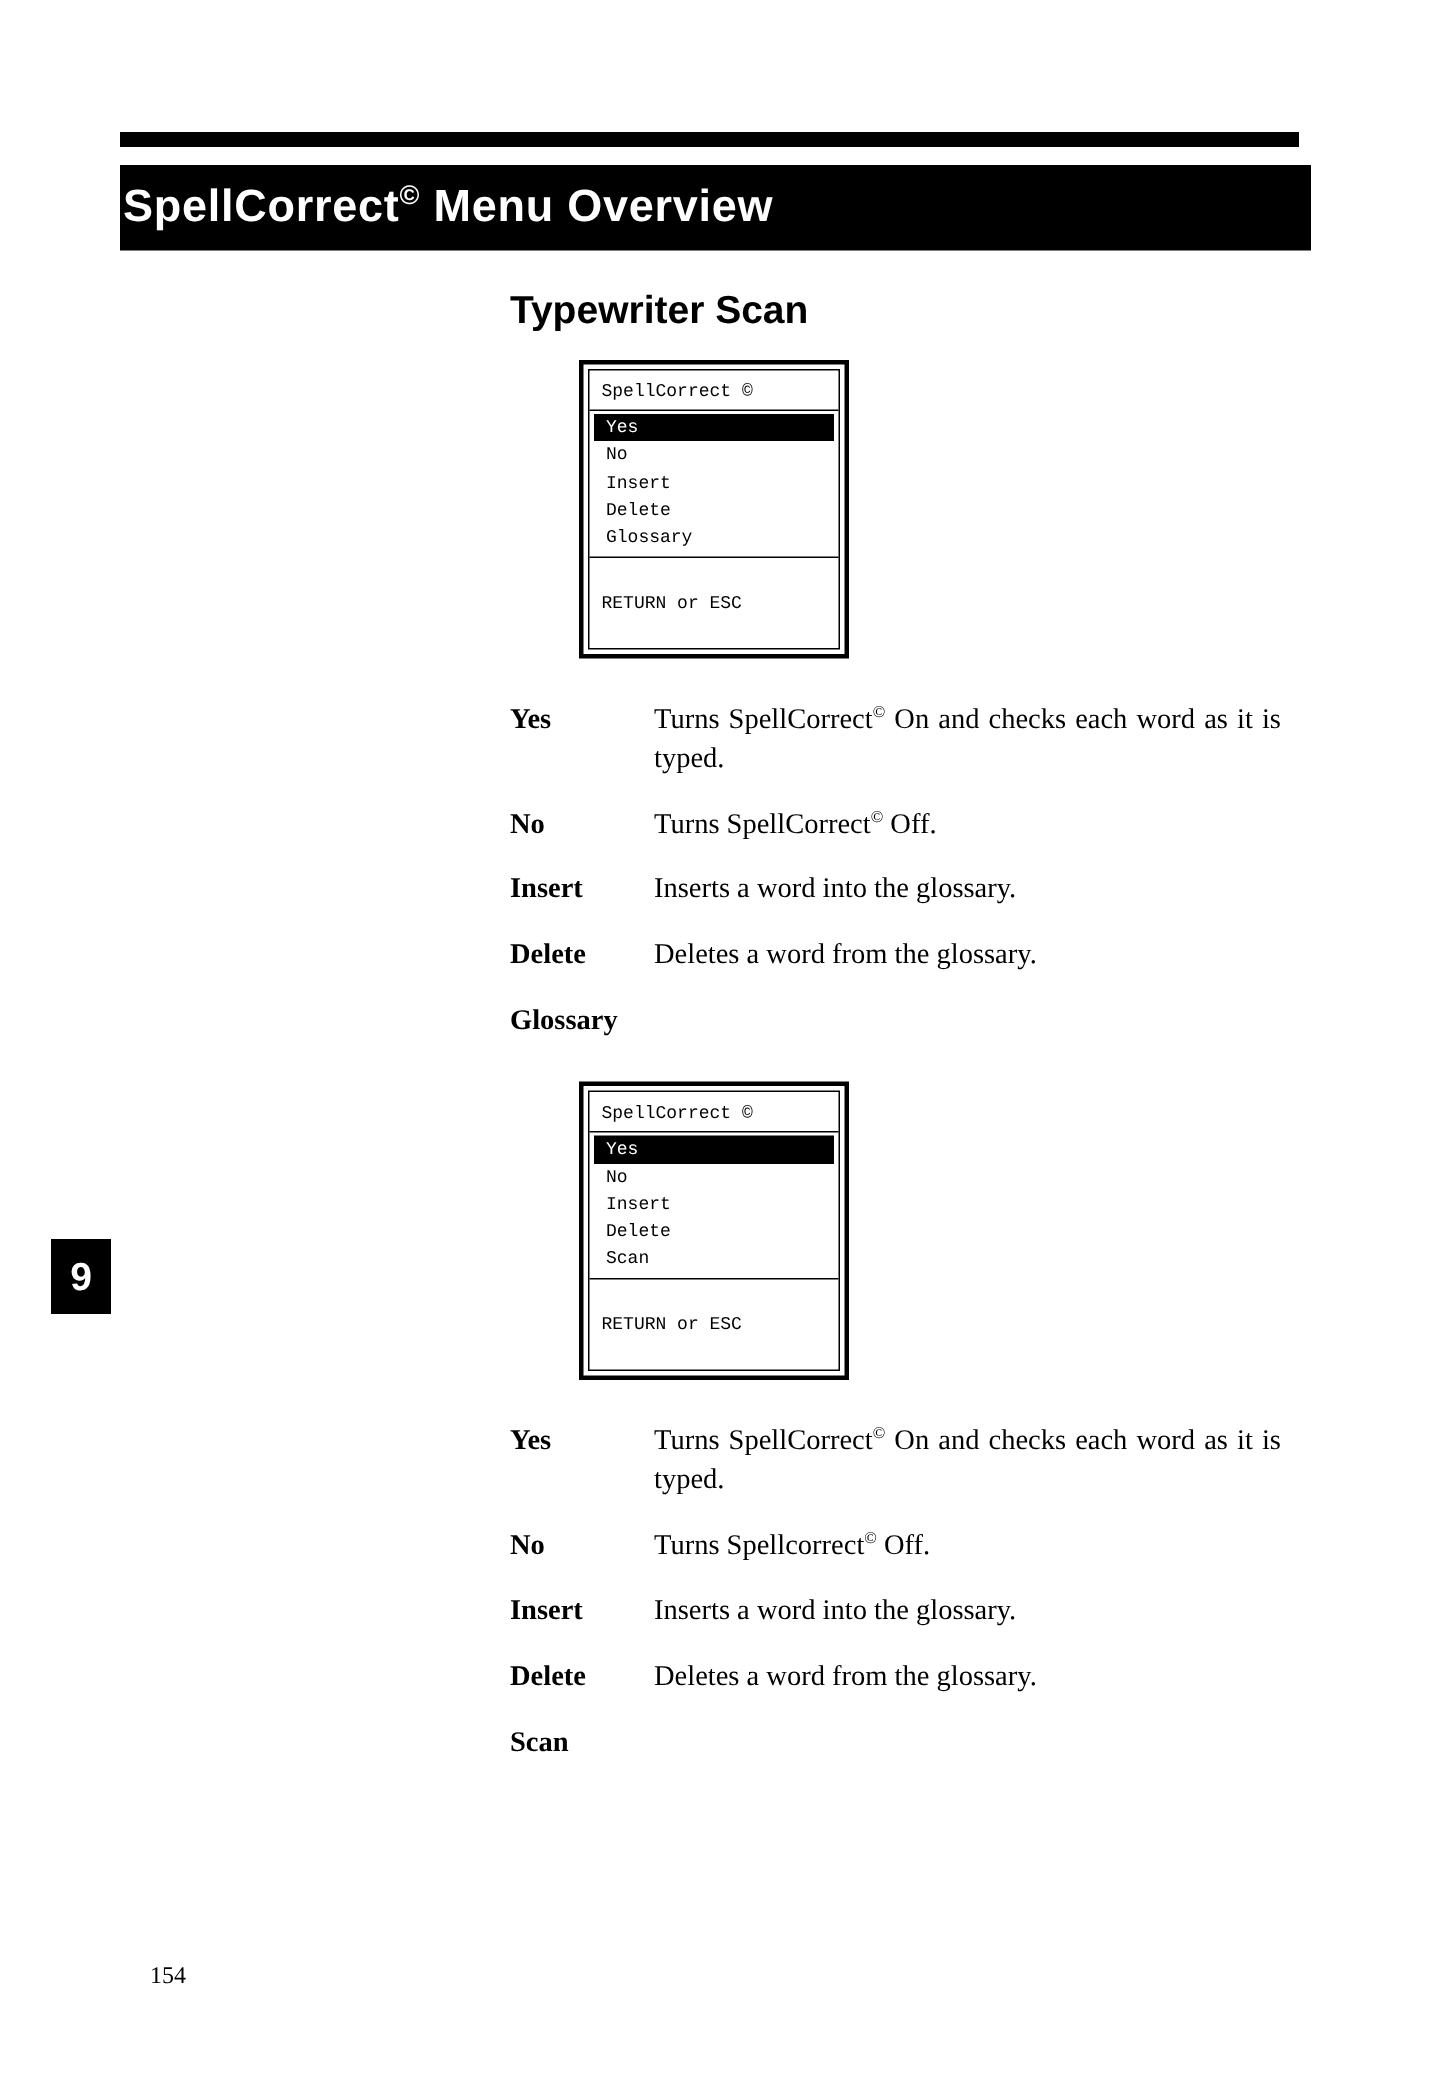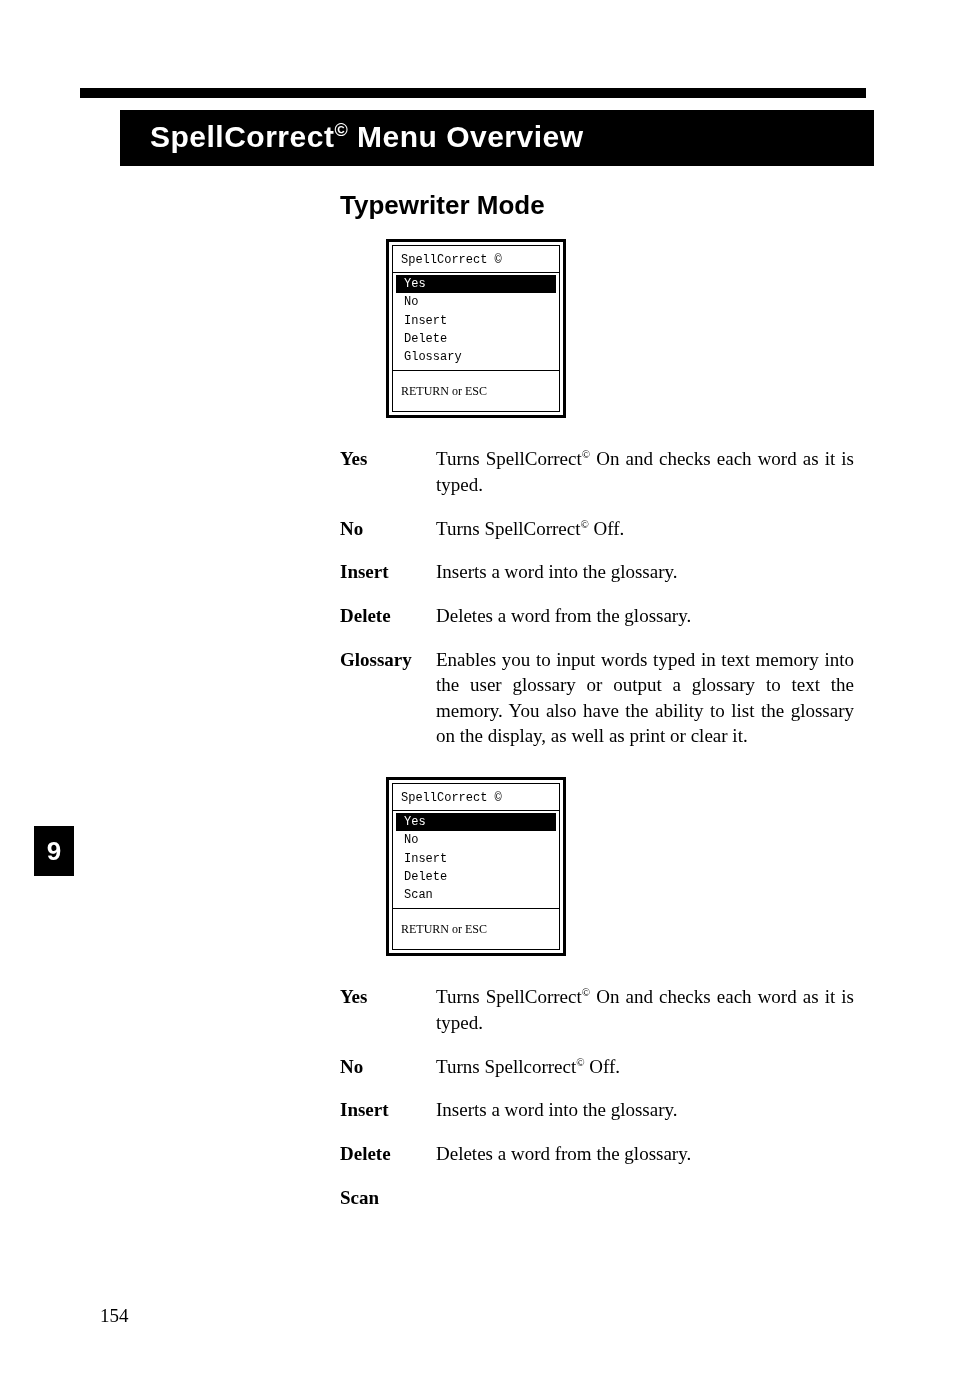--- a/index.html
+++ b/index.html
@@ -25,23 +25,22 @@
     top: 88px;
     height: 10px;
     background: #000;
   }
   .title-bar {
     background: #000;
     color: #fff;
     font-family: Helvetica, Arial, sans-serif;
     font-weight: bold;
     font-size: 30px;
-    padding: 10px 14px 12px 30px;
+    padding: 10px 14px 12px 2px;
     letter-spacing: 0.5px;
-    margin-left: 40px;
   }
   .title-bar sup {
     font-size: 18px;
     vertical-align: super;
     font-weight: bold;
   }
   .content {
     margin-left: 260px;
     margin-right: 20px;
     margin-top: 24px;
@@ -75,23 +74,22 @@
   }
   .menu-item {
     padding: 1px 8px;
     white-space: pre;
   }
   .menu-item.selected {
     background: #000;
     color: #fff;
   }
   .menu-footer {
-    padding: 12px 8px;
+    padding: 22px 8px;
     border-top: 1.5px solid #000;
-    font-family: Liberation Serif, serif;
   }
   .def-row {
     display: flex;
     align-items: flex-start;
     margin-bottom: 18px;
     font-size: 19px;
     line-height: 1.35;
   }
   .def-term {
     font-weight: bold;
@@ -118,41 +116,41 @@
     font-weight: bold;
     font-size: 26px;
     display: flex;
     align-items: center;
     justify-content: center;
   }
   .page-number {
     position: absolute;
     left: 100px;
     bottom: 60px;
-    font-size: 19px;
+    font-size: 16px;
   }
   .section-block {
     margin-top: 28px;
   }
 </style>
 </head>
 <body>
 
 <div class="page">
 
   <div class="hr-top"></div>
 
   <div class="title-bar">
     <span>SpellCorrect</span><sup>©</sup><span> Menu Overview</span>
   </div>
 
   <div class="content">
 
     
-    <div class="section-heading">Typewriter Mode</div>
+    <div class="section-heading">Typewriter Scan</div>
 
     <div class="menu-box">
       <div class="menu-inner">
         <div class="menu-title">SpellCorrect ©</div>
         <div class="menu-items">
           <div class="menu-item selected">Yes</div>
           <div class="menu-item">No</div>
           <div class="menu-item">Insert</div>
           <div class="menu-item">Delete</div>
           <div class="menu-item">Glossary</div>
@@ -173,21 +171,20 @@
       <div class="def-row">
         <div class="def-term">Insert</div>
         <div class="def-desc"><span>Inserts a word into the glossary.</span></div>
       </div>
       <div class="def-row">
         <div class="def-term">Delete</div>
         <div class="def-desc"><span>Deletes a word from the glossary.</span></div>
       </div>
       <div class="def-row">
         <div class="def-term">Glossary</div>
-        <div class="def-desc"><span>Enables you to input words typed in text memory into the user glossary or output a glossary to text the memory. You also have the ability to list the glossary on the display, as well as print or clear it.</span></div>
       </div>
     </div>
 
     
     <div class="section-block">
 
       <div class="menu-box">
         <div class="menu-inner">
           <div class="menu-title">SpellCorrect ©</div>
           <div class="menu-items">

